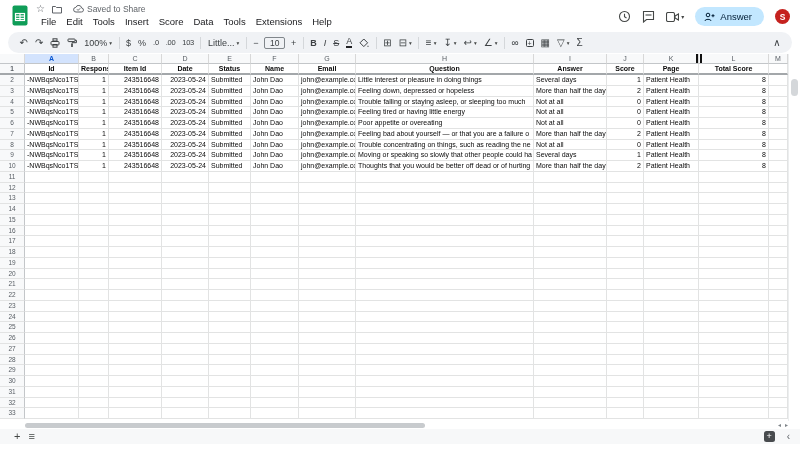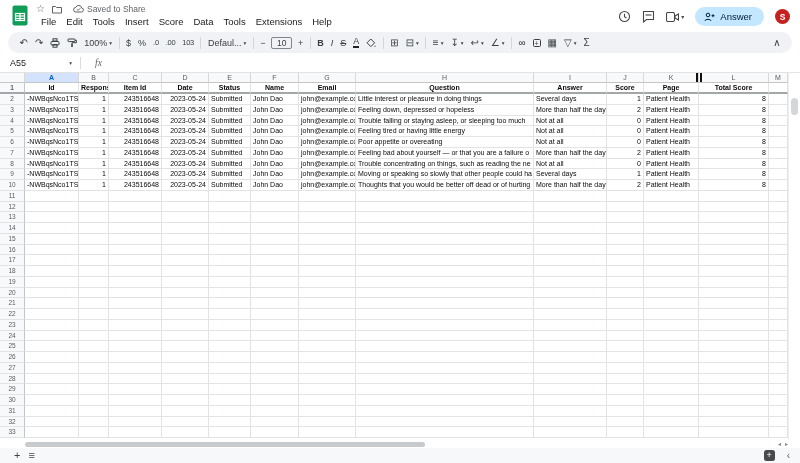--- a/index.html
+++ b/index.html
@@ -190,21 +190,21 @@
         <span class="tb-caret">▾</span>
       </span>
       <span class="sep"></span>
       <span class="tb">$</span>
       <span class="tb">%</span>
       <span class="tb small-label">.0</span>
       <span class="tb small-label">.00</span>
       <span class="tb small-label">103</span>
       <span class="sep"></span>
       <span class="tb">
-        <span>Defaul...</span>
+        <span>Little...</span>
         <span class="tb-caret">▾</span>
       </span>
       <span class="sep"></span>
       <span class="tb">−</span>
       <span class="fsize-box">10</span>
       <span class="tb">+</span>
       <span class="sep"></span>
       <span class="tb b">B</span>
       <span class="tb i">I</span>
       <span class="tb s">S</span>
@@ -249,29 +249,20 @@
       <span class="tb">
         <span class="glyph">▽</span>
         <span class="tb-caret">▾</span>
       </span>
       <span class="tb glyph">Σ</span>
       <span class="tb-spacer"></span>
       <span class="tb glyph">∧</span>
     </div>
   </div>
 
-  <div class="formula-bar">
-    <span class="name-box">
-      <span>A55</span>
-      <span class="tb-caret">▾</span>
-    </span>
-    <span class="fbar-sep"></span>
-    <span class="fx">fx</span>
-    <span style="flex:1"></span>
-  </div>
 
   <div class="grid">
     <span class="col-marker" style="left:696px"></span>
     <div class="vscroll">
       <span class="vthumb"></span>
     </div>
   <div class="grow letters">
         <div class="cell gutter" style="width: 25px;"></div>
         <div class="cell colletter sel" style="width: 54px;">A</div>
         <div class="cell colletter" style="width: 30px;">B</div>

